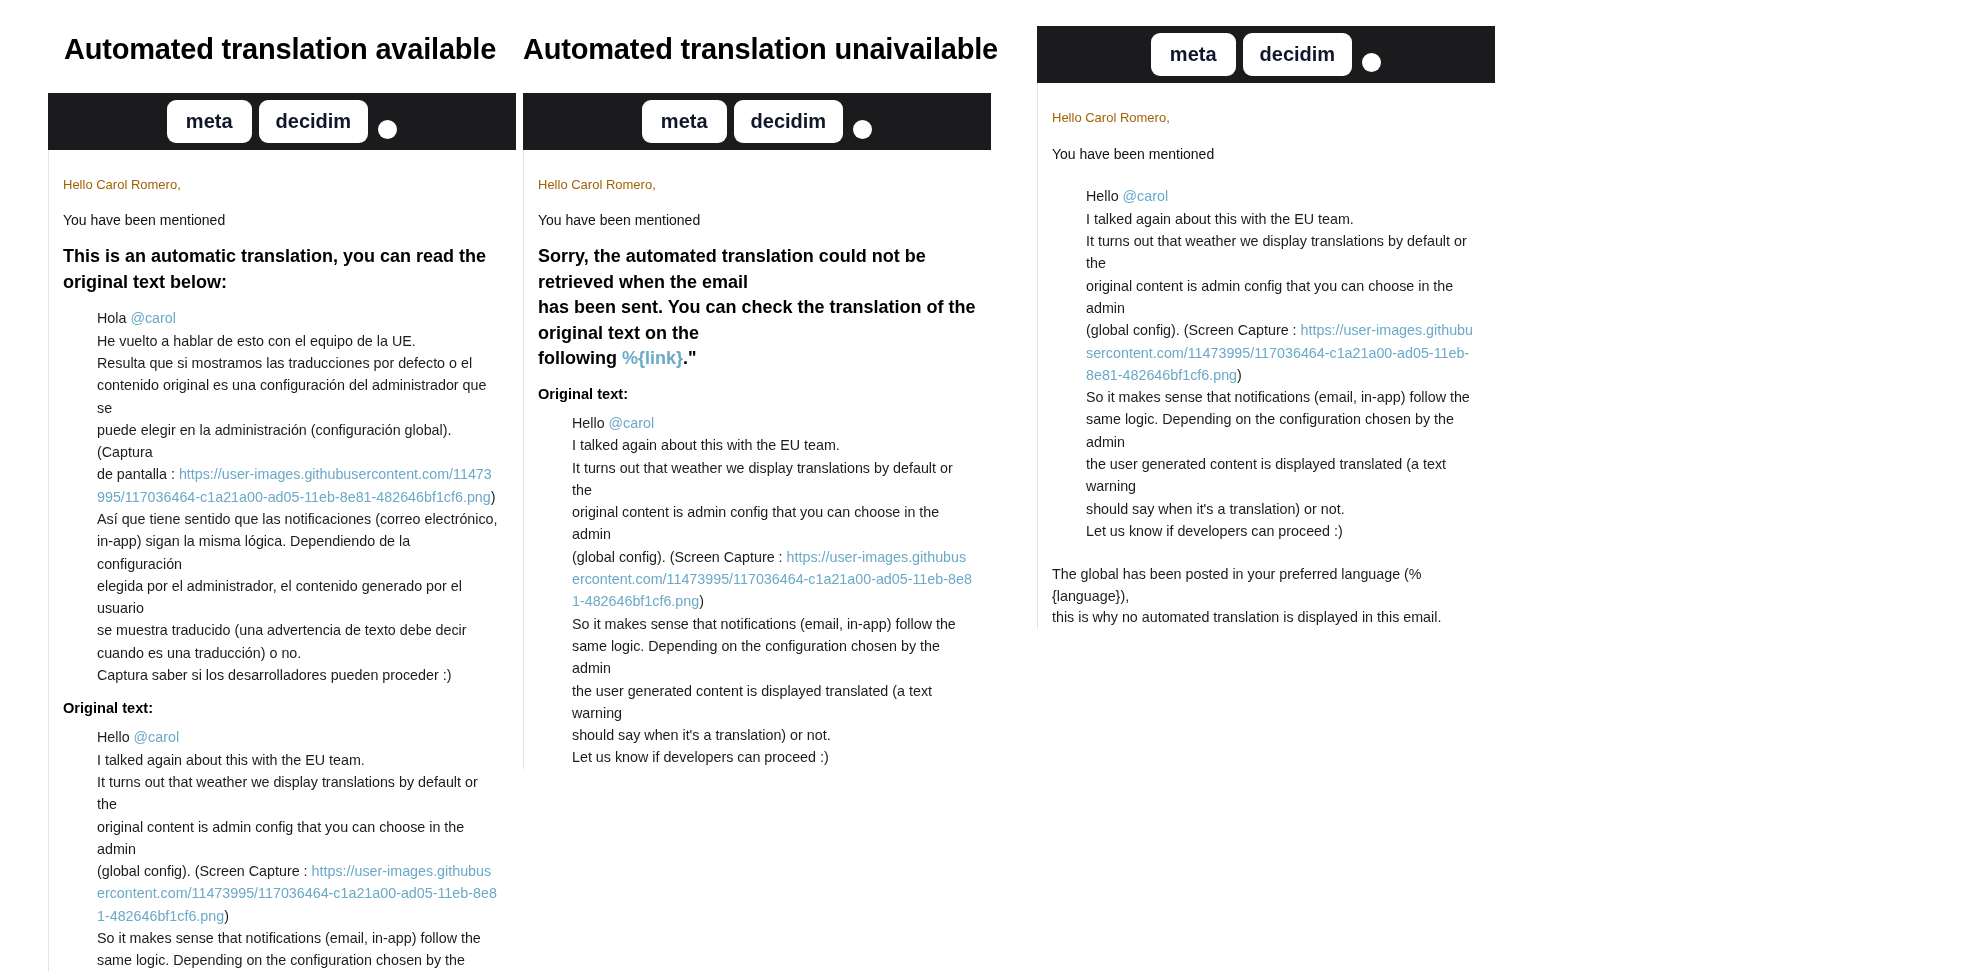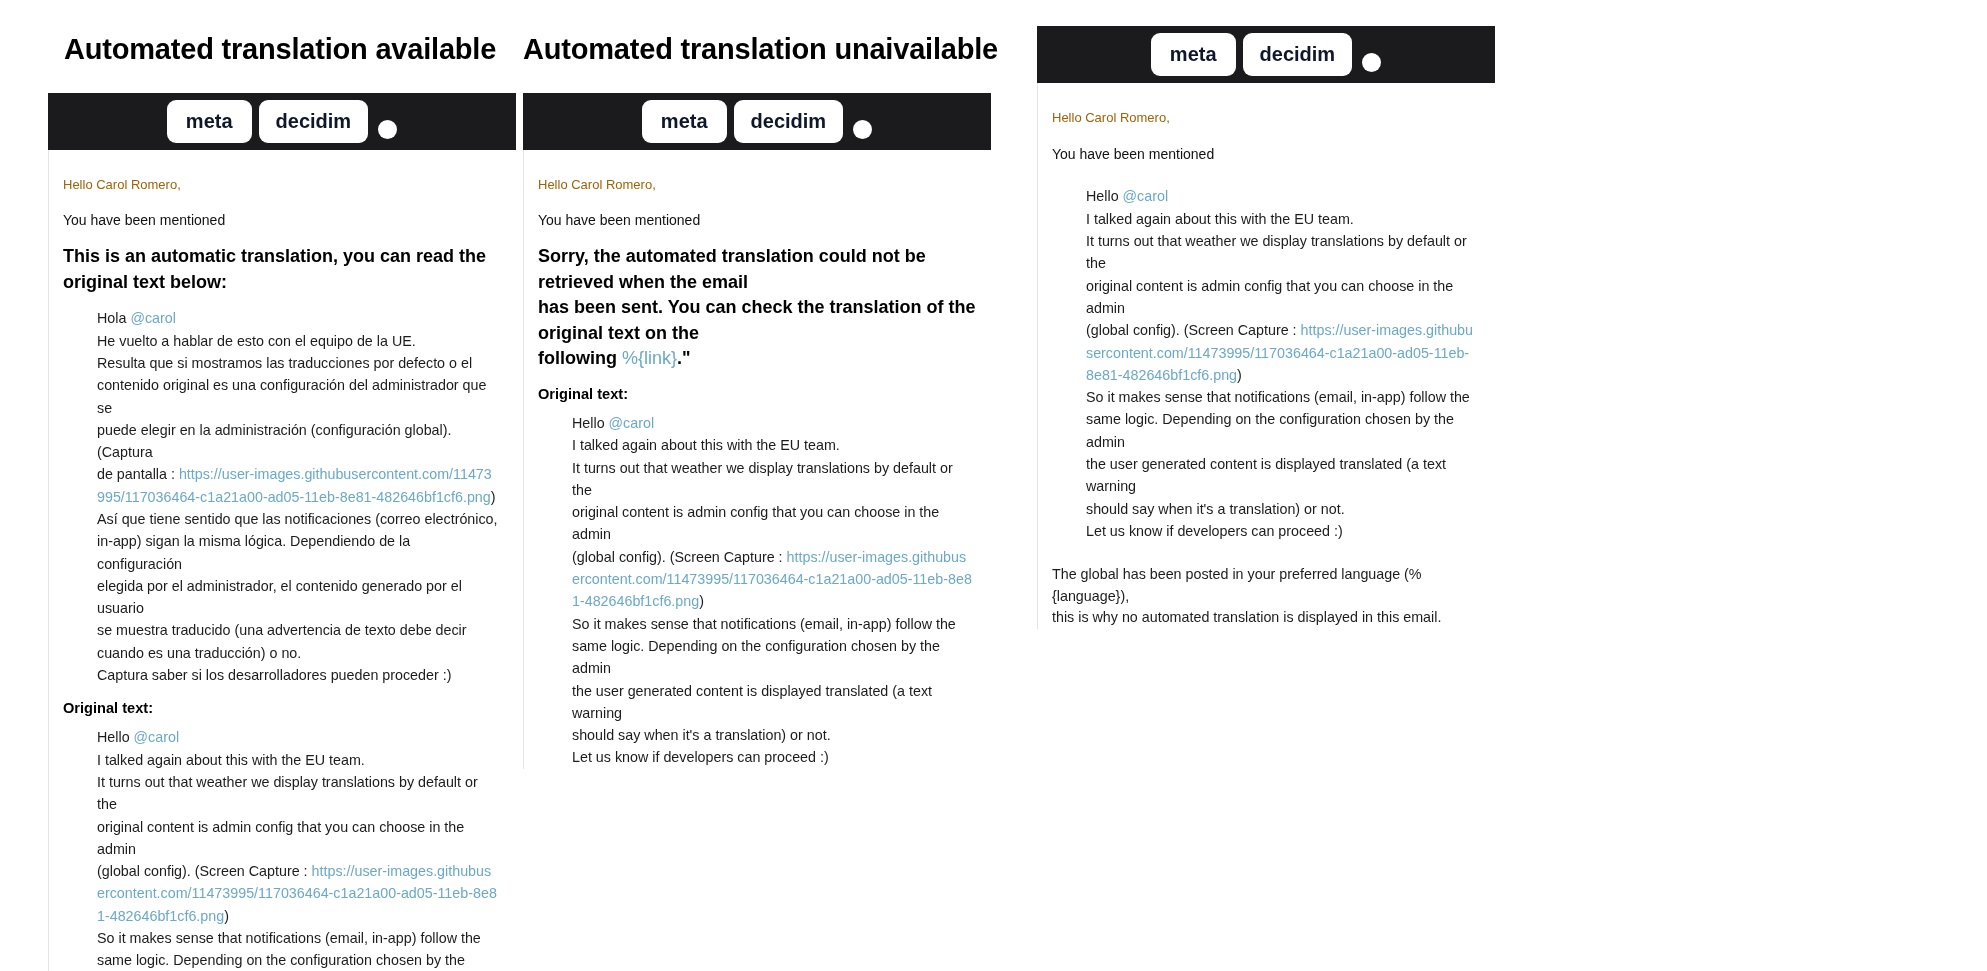--- a/index.html
+++ b/index.html
@@ -105,21 +105,21 @@
     line-height: 1.56;
     color: #1c1c1c;
   }
   .quote-block .ln { display: block; }
   a.lnk, .lnk {
     color: #6aa9c7;
     text-decoration: none;
     word-break: break-all;
   }
   .mention { color: #6aa9c7; }
-  .hl { color: #6aa9c7; font-weight: normal; }
+  .hl { color: #6aa9c7; font-weight: bold; }
   .rule-left {
     border-left: 1px solid #e4e4e4;
   }
   .footer-note {
     font-size: 14.3px;
     line-height: 1.5;
     color: #1c1c1c;
     padding-left: 14px;
     padding-right: 10px;
     margin-top: 22px;

